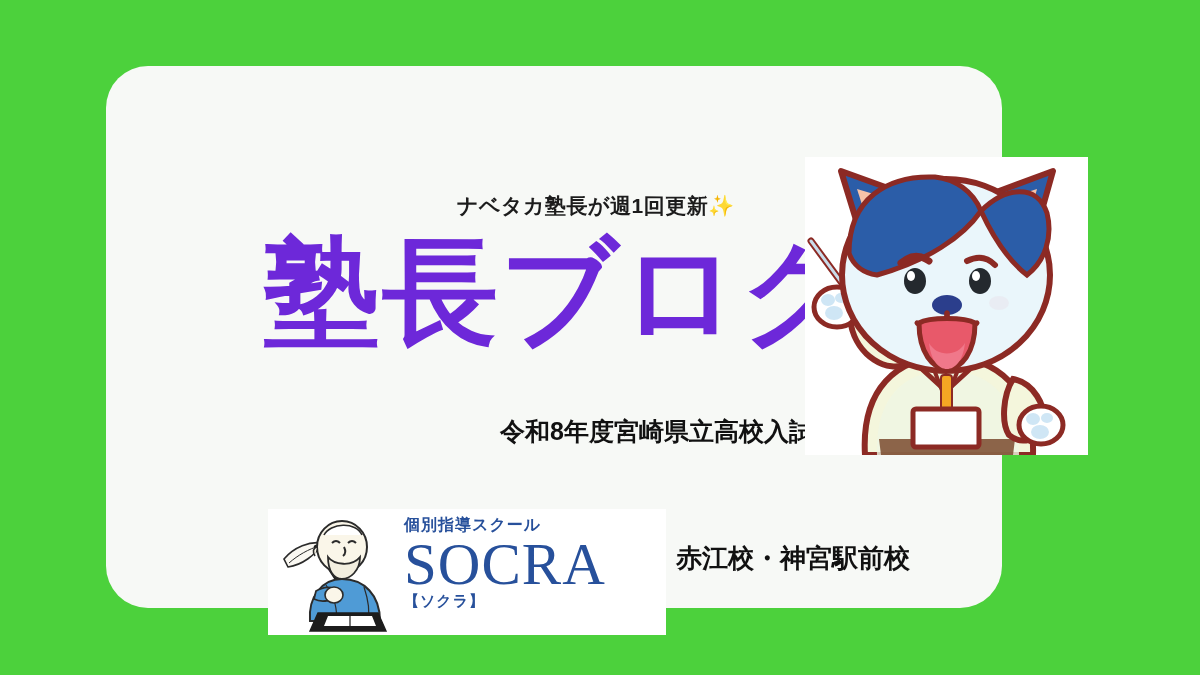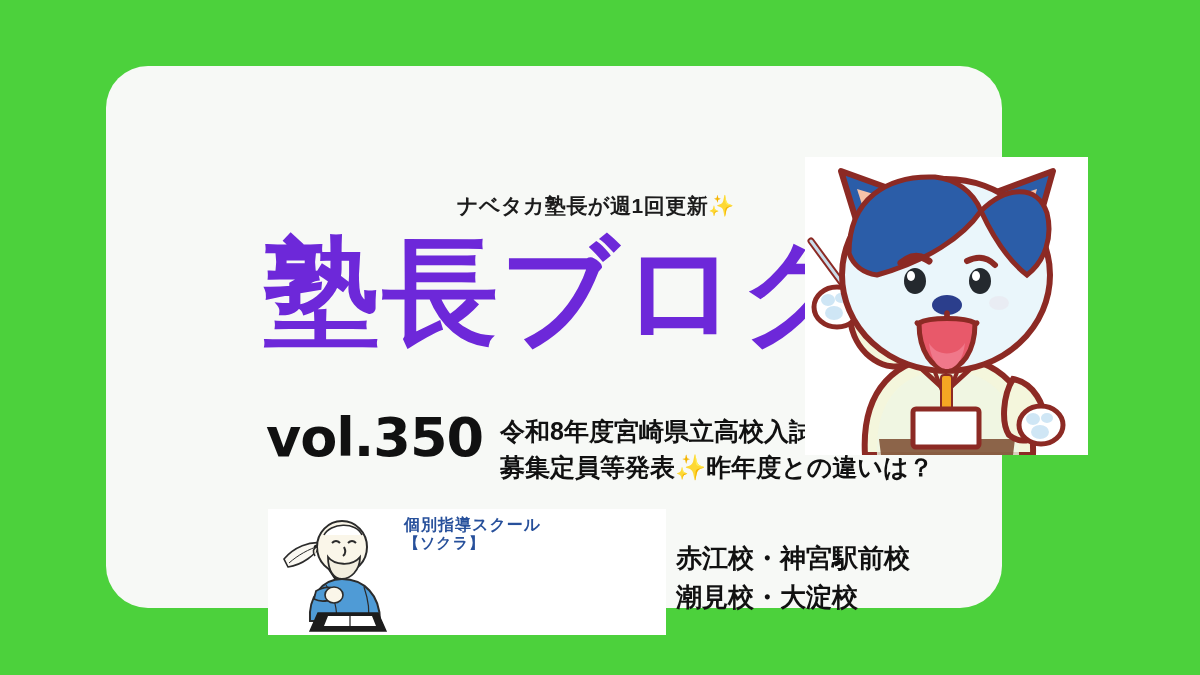--- a/index.html
+++ b/index.html
@@ -146,25 +146,23 @@
 <div id="stage">
 
   <div id="card">
 
     <div id="kicker">
       <span>ナベタカ塾長が週1回更新</span><span class="spark">✨</span>
     </div>
 
     <div id="main-title">塾長ブログ</div>
 
-    <div id="volume">vol.350</div>
 
     <div id="subtitle">
       <div>令和8年度宮崎県立高校入試☆彡</div>
-      <div><span>募集定員等発表</span><span class="spark">✨</span><span>昨年度との違いは？</span></div>
     </div>
 
     <div id="socra-logo">
       <svg id="socra-figure" viewBox="0 0 124 120">
 
         <path d="M8 46 C18 34 34 28 46 30 C40 42 26 52 12 54 Z" fill="#FAF8F2" stroke="#2b2b2b" stroke-width="1.6"></path>
         <path d="M13 50 C22 42 33 36 43 33" fill="none" stroke="#2b2b2b" stroke-width="1"></path>
 
         <path d="M40 34 L66 74" stroke="#1f1f1f" stroke-width="4.5" stroke-linecap="round"></path>
 
@@ -189,27 +187,27 @@
         <path d="M40 78 C50 72 58 74 64 80 C58 88 46 90 38 86 Z" fill="#4F9BD6" stroke="#2b2b2b" stroke-width="1.8"></path>
 
         <ellipse cx="58" cy="82" rx="9" ry="8" fill="#FAF6E9" stroke="#2b2b2b" stroke-width="1.6"></ellipse>
 
         <path d="M42 100 L102 100 L110 118 L34 118 Z" fill="#1c1c1c" stroke="#1c1c1c" stroke-width="1.4"></path>
         <path d="M52 103 L96 103 L100 113 L48 113 Z" fill="#FFFFFF"></path>
         <path d="M74 103 L74 113" stroke="#1c1c1c" stroke-width="1.2"></path>
       </svg>
       <div id="socra-text">
         <div id="socra-kana-top">個別指導スクール</div>
+        <div id="socra-word">SOCRA</div>
         <div id="socra-kana-bottom">【ソクラ】</div>
       </div>
     </div>
 
     <div id="campuses">
       <div>赤江校・神宮駅前校</div>
-      <div>潮見校・大淀校</div>
     </div>
 
   </div>
 
   <div id="mascot-frame">
     <svg width="283" height="298" viewBox="0 0 283 298">
 
       <path d="M6 84 L78 182" stroke="#8C2A24" stroke-width="7" stroke-linecap="round" fill="none"></path>
       <path d="M6 84 L78 182" stroke="#C9DCEA" stroke-width="3" stroke-linecap="round" fill="none"></path>
 

